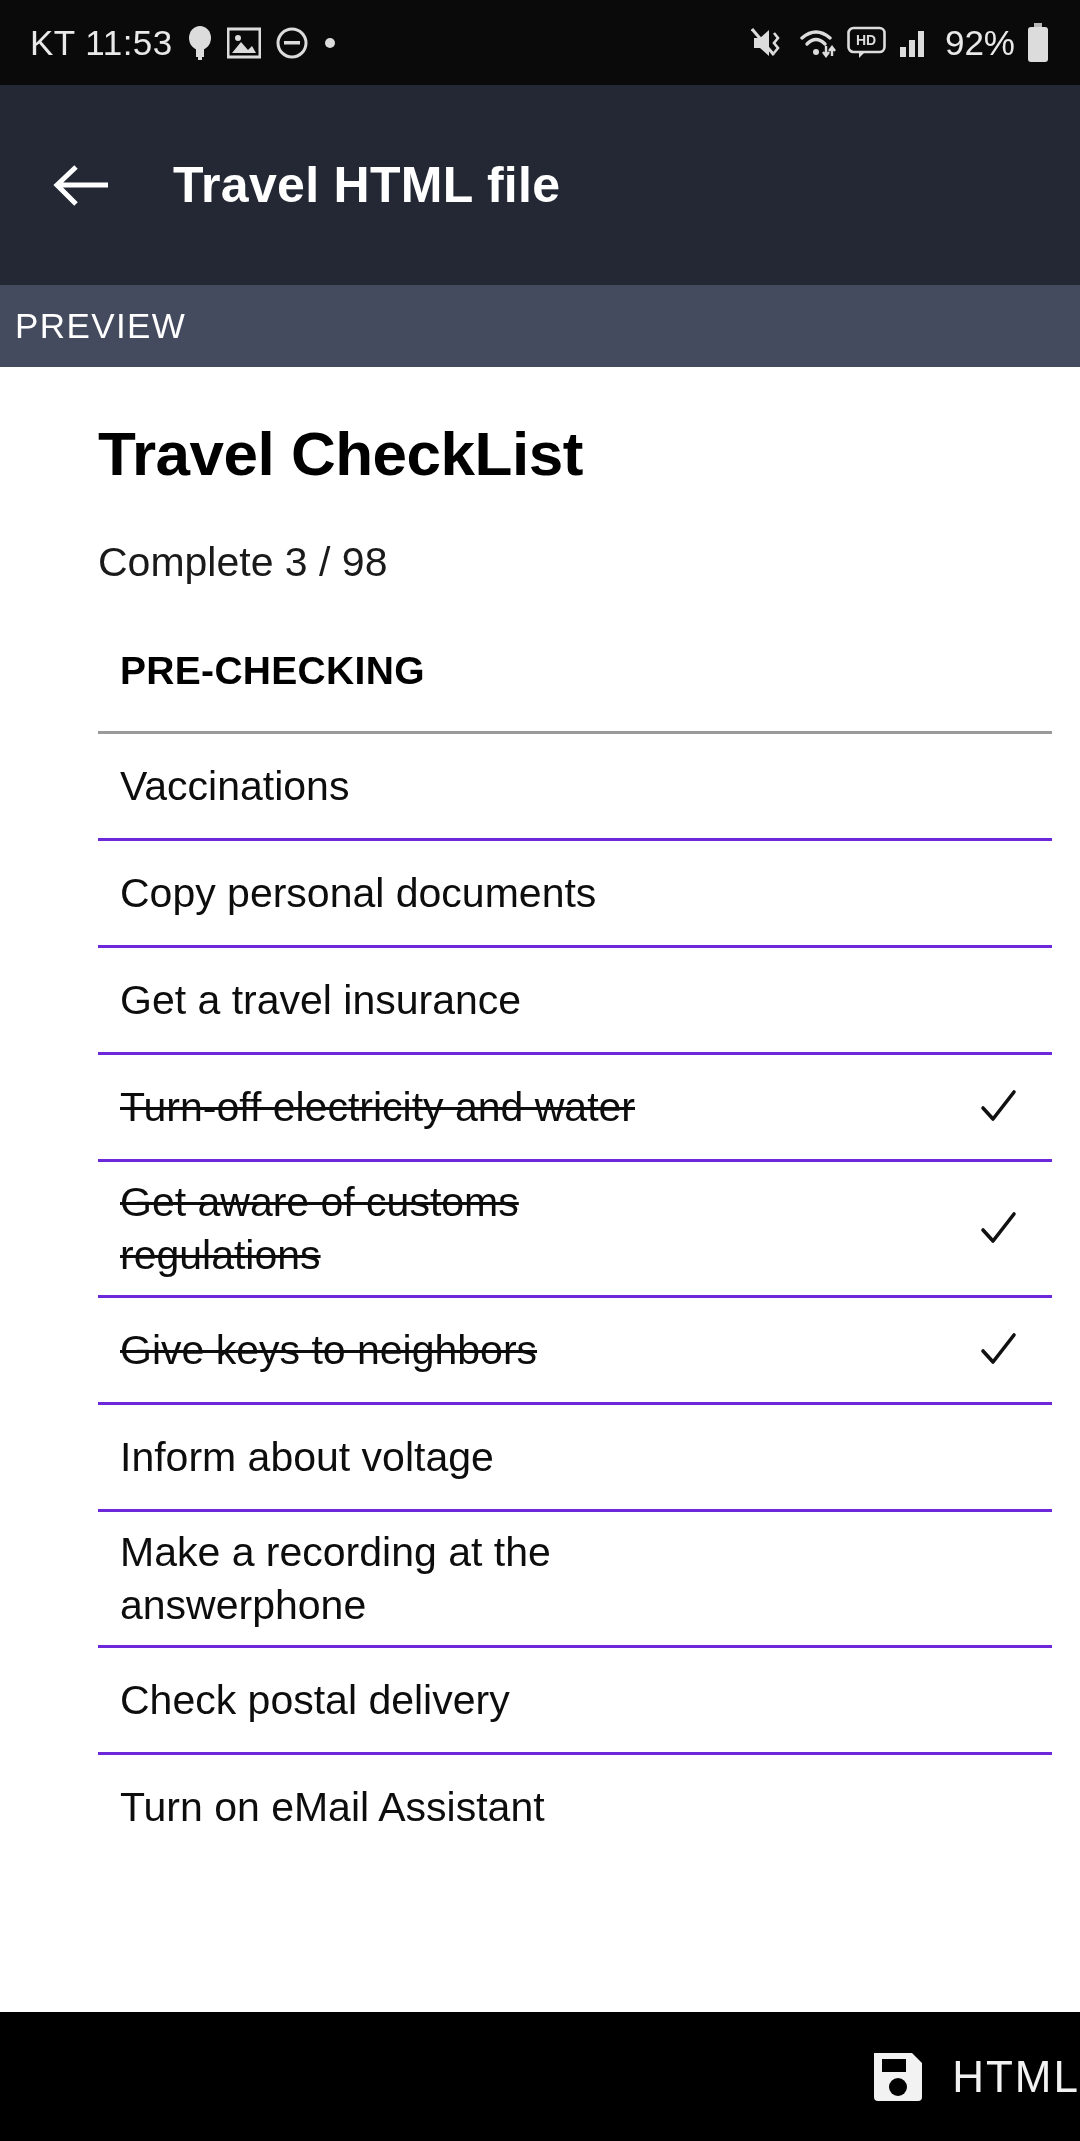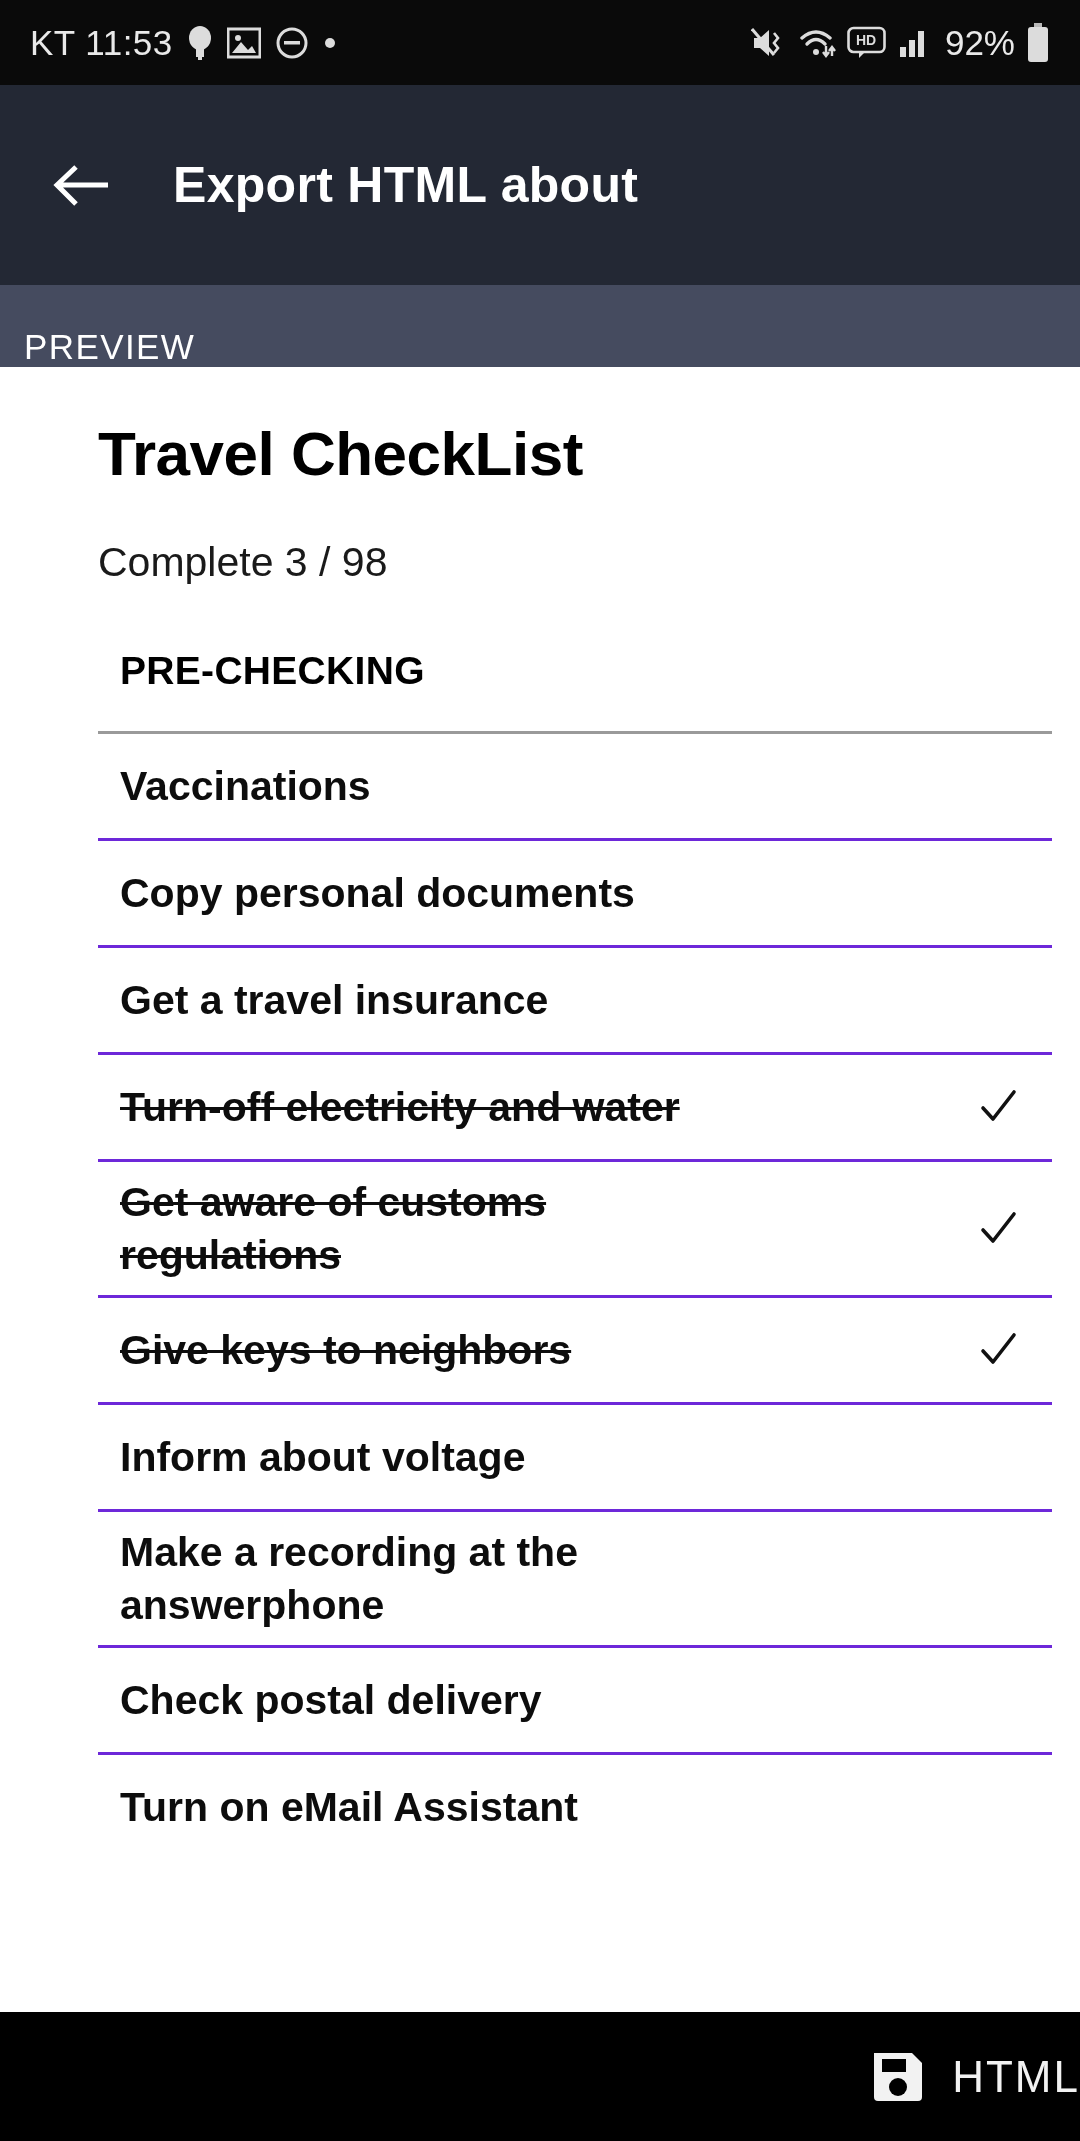--- a/index.html
+++ b/index.html
@@ -33,21 +33,21 @@
   .back-btn { width:64px; height:64px; display:flex; align-items:center; justify-content:center; cursor:pointer; }
   .app-title {
     color:#ffffff; font-size:50px; font-weight:700;
     margin-left:59px; letter-spacing:0.3px;
   }
 
   
   .preview-bar {
     position:absolute; top:285px; left:0; width:1080px; height:82px;
     background:#454b5f;
-    display:flex; align-items:flex-end; padding-left:24px;
+    display:flex; align-items:center; padding-left:15px;
   }
   .preview-label { color:#ffffff; font-size:35px; letter-spacing:1.4px; font-weight:400; }
 
   
   .content {
     position:absolute; top:367px; left:0; width:1080px; height:1645px;
     background:#ffffff; overflow:hidden;padding-left:34px;
   }
   .doc-title {
     font-size:62px; font-weight:700; color:#000000;
@@ -65,21 +65,21 @@
   .list-item {
     position:relative;
     margin-left:64px; width:954px;
     border-top:3px solid #6d28d9;
     display:flex; align-items:center;
     min-height:107px;
     padding:14px 0;
   }
   .list-item.first { border-top:3px solid #9a9a9a; margin-top:38px; }
   .item-label {
-    font-size:41px; color:#0d0d0d; font-weight:700;
+    font-size:41px; color:#0d0d0d; font-weight:400;
     line-height:1.28; padding-left:22px; max-width:620px;
   }
   .item-label.done { text-decoration:line-through; text-decoration-thickness:3px; }
   .item-check {
     position:absolute; right:30px; top:50%; transform:translateY(-50%);
     width:48px; height:48px;
     display:flex; align-items:center; justify-content:center;
   }
 
   
@@ -165,21 +165,21 @@
       </span>
     </div>
   </div>
 
   <div class="app-bar">
     <div class="back-btn">
       <svg width="60" height="52" viewBox="0 0 60 52">
         <path d="M56 26 H6 M24 8 L5 26 L24 45" stroke="#ffffff" stroke-width="5" fill="none" stroke-linecap="butt" stroke-linejoin="miter"></path>
       </svg>
     </div>
-    <div class="app-title">Export HTML about</div>
+    <div class="app-title">Travel HTML file</div>
   </div>
 
   <div class="preview-bar">
     <span class="preview-label">PREVIEW</span>
   </div>
 
   <div class="content">
     <div class="doc-title">Travel CheckList</div>
     <div class="doc-complete">Complete 3 / 98</div>
     <div class="section-head">PRE-CHECKING</div>

